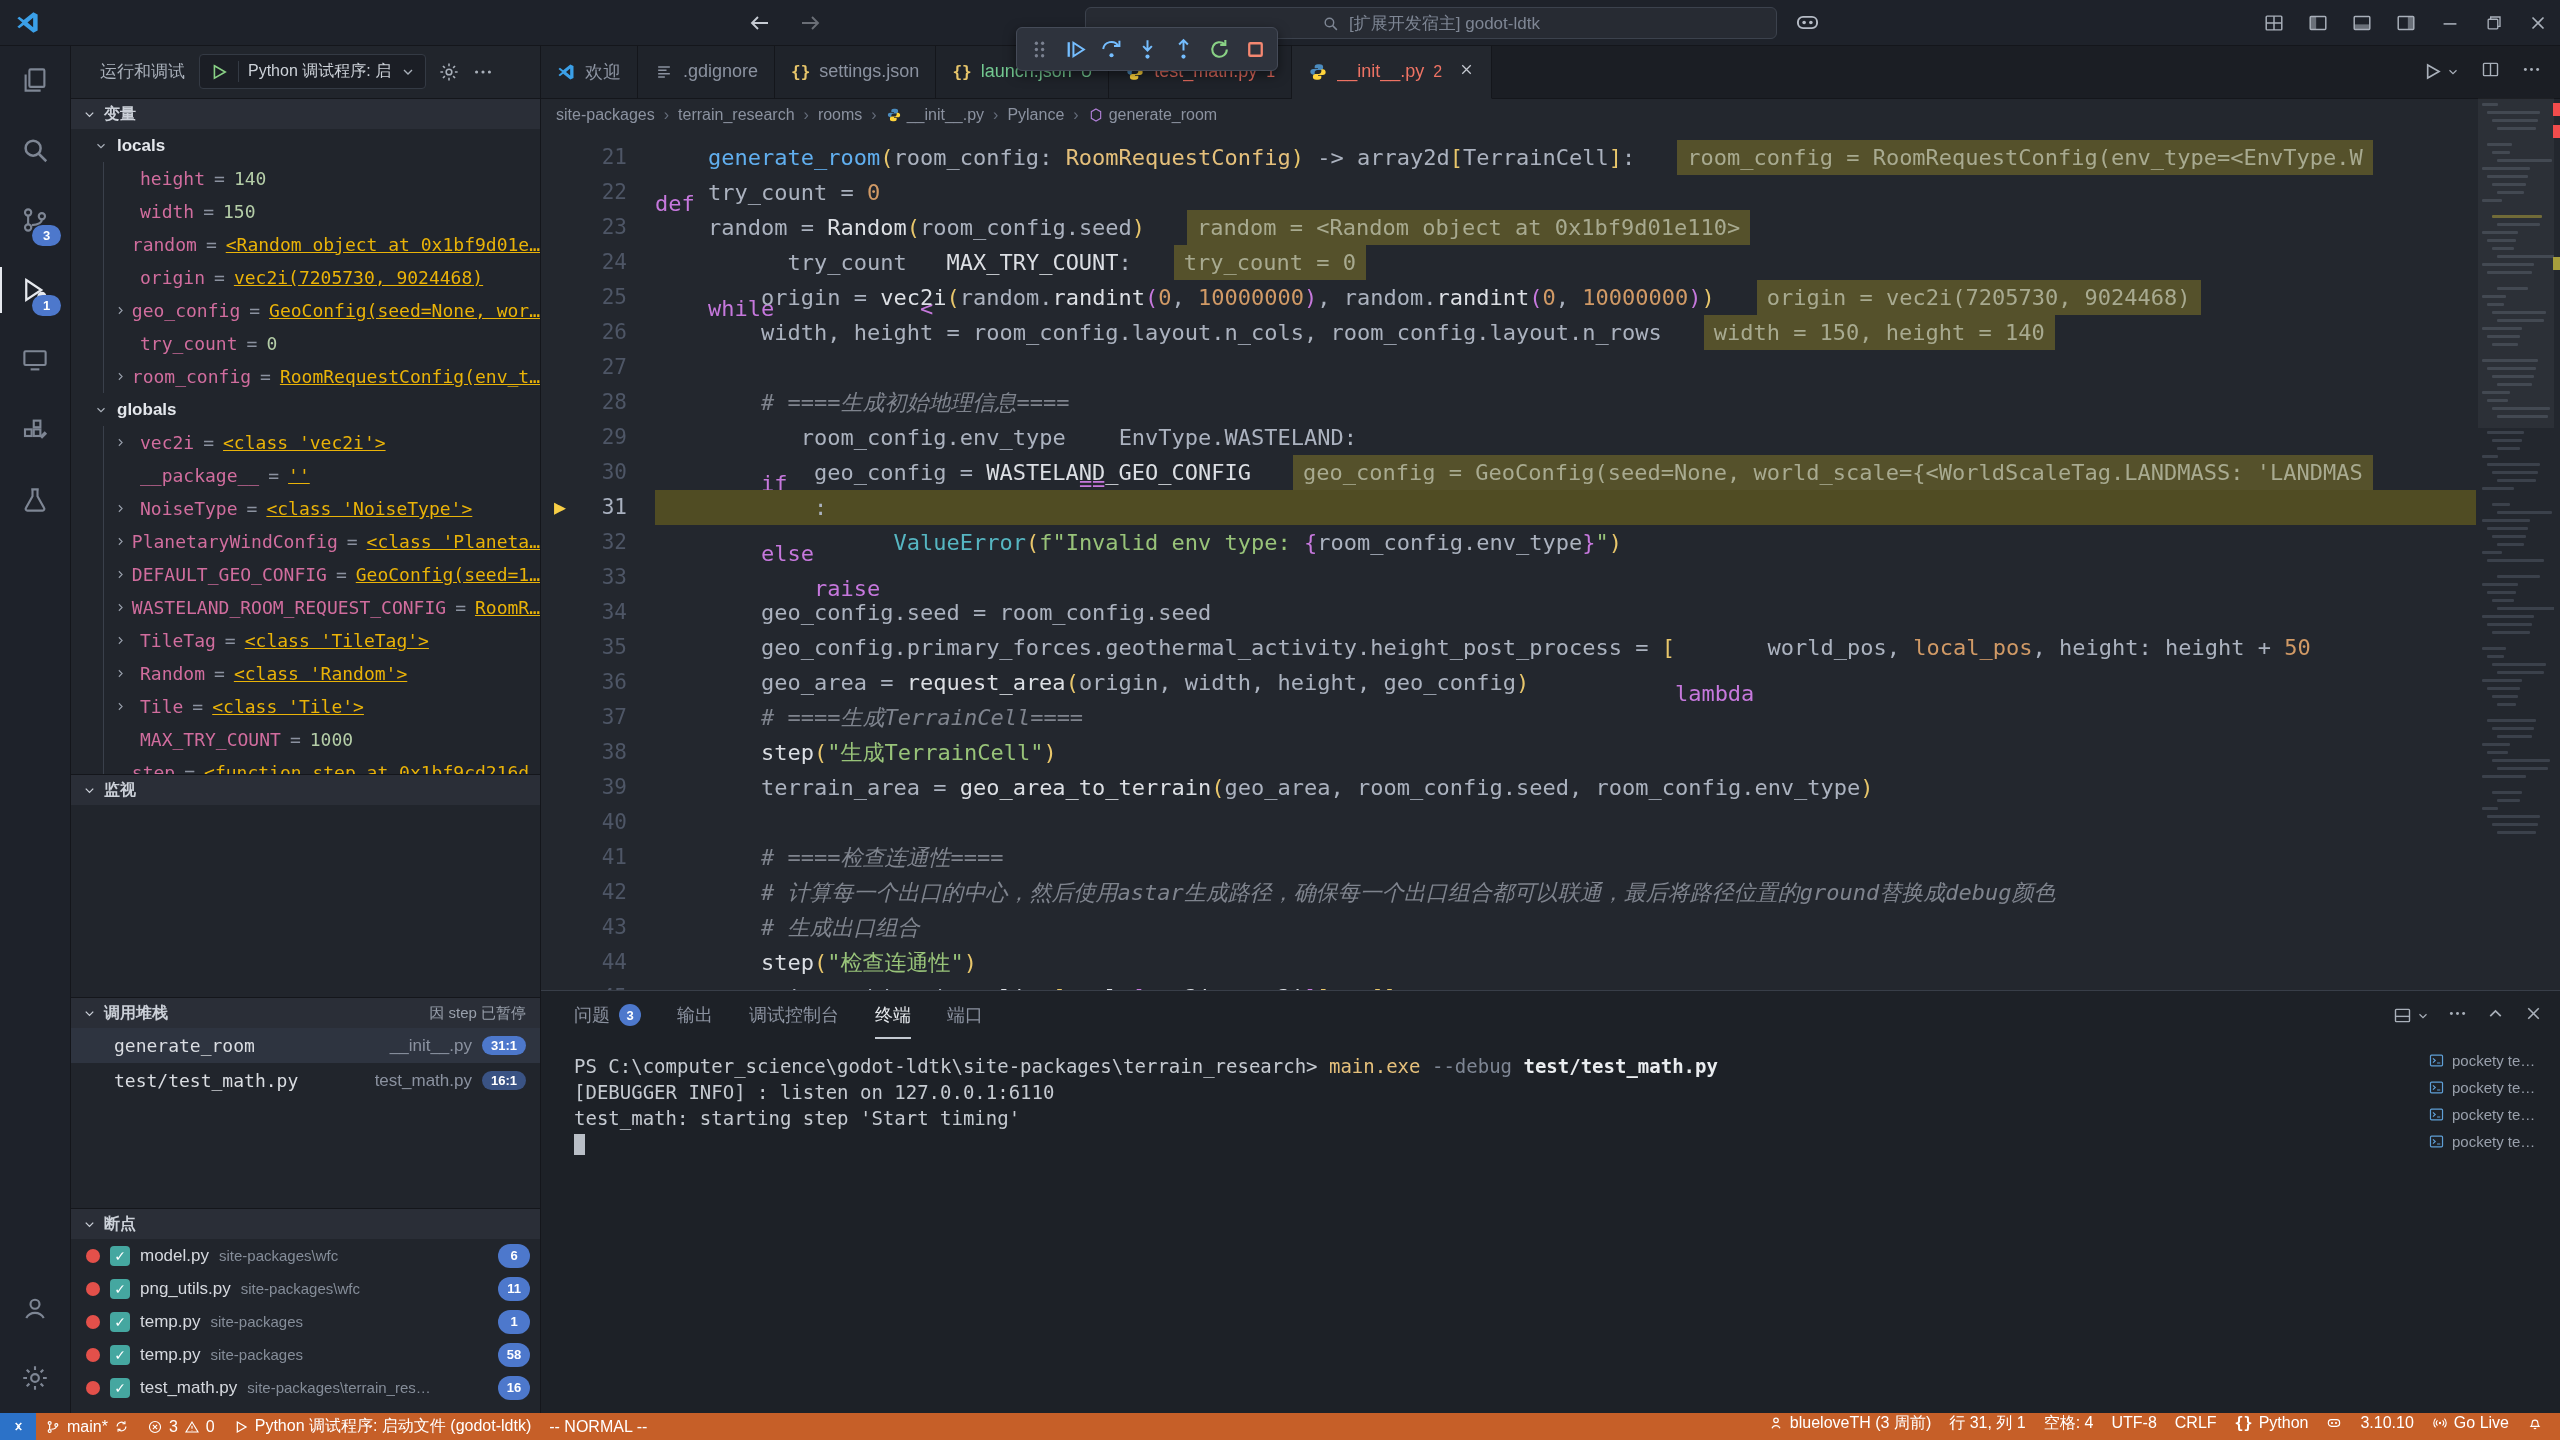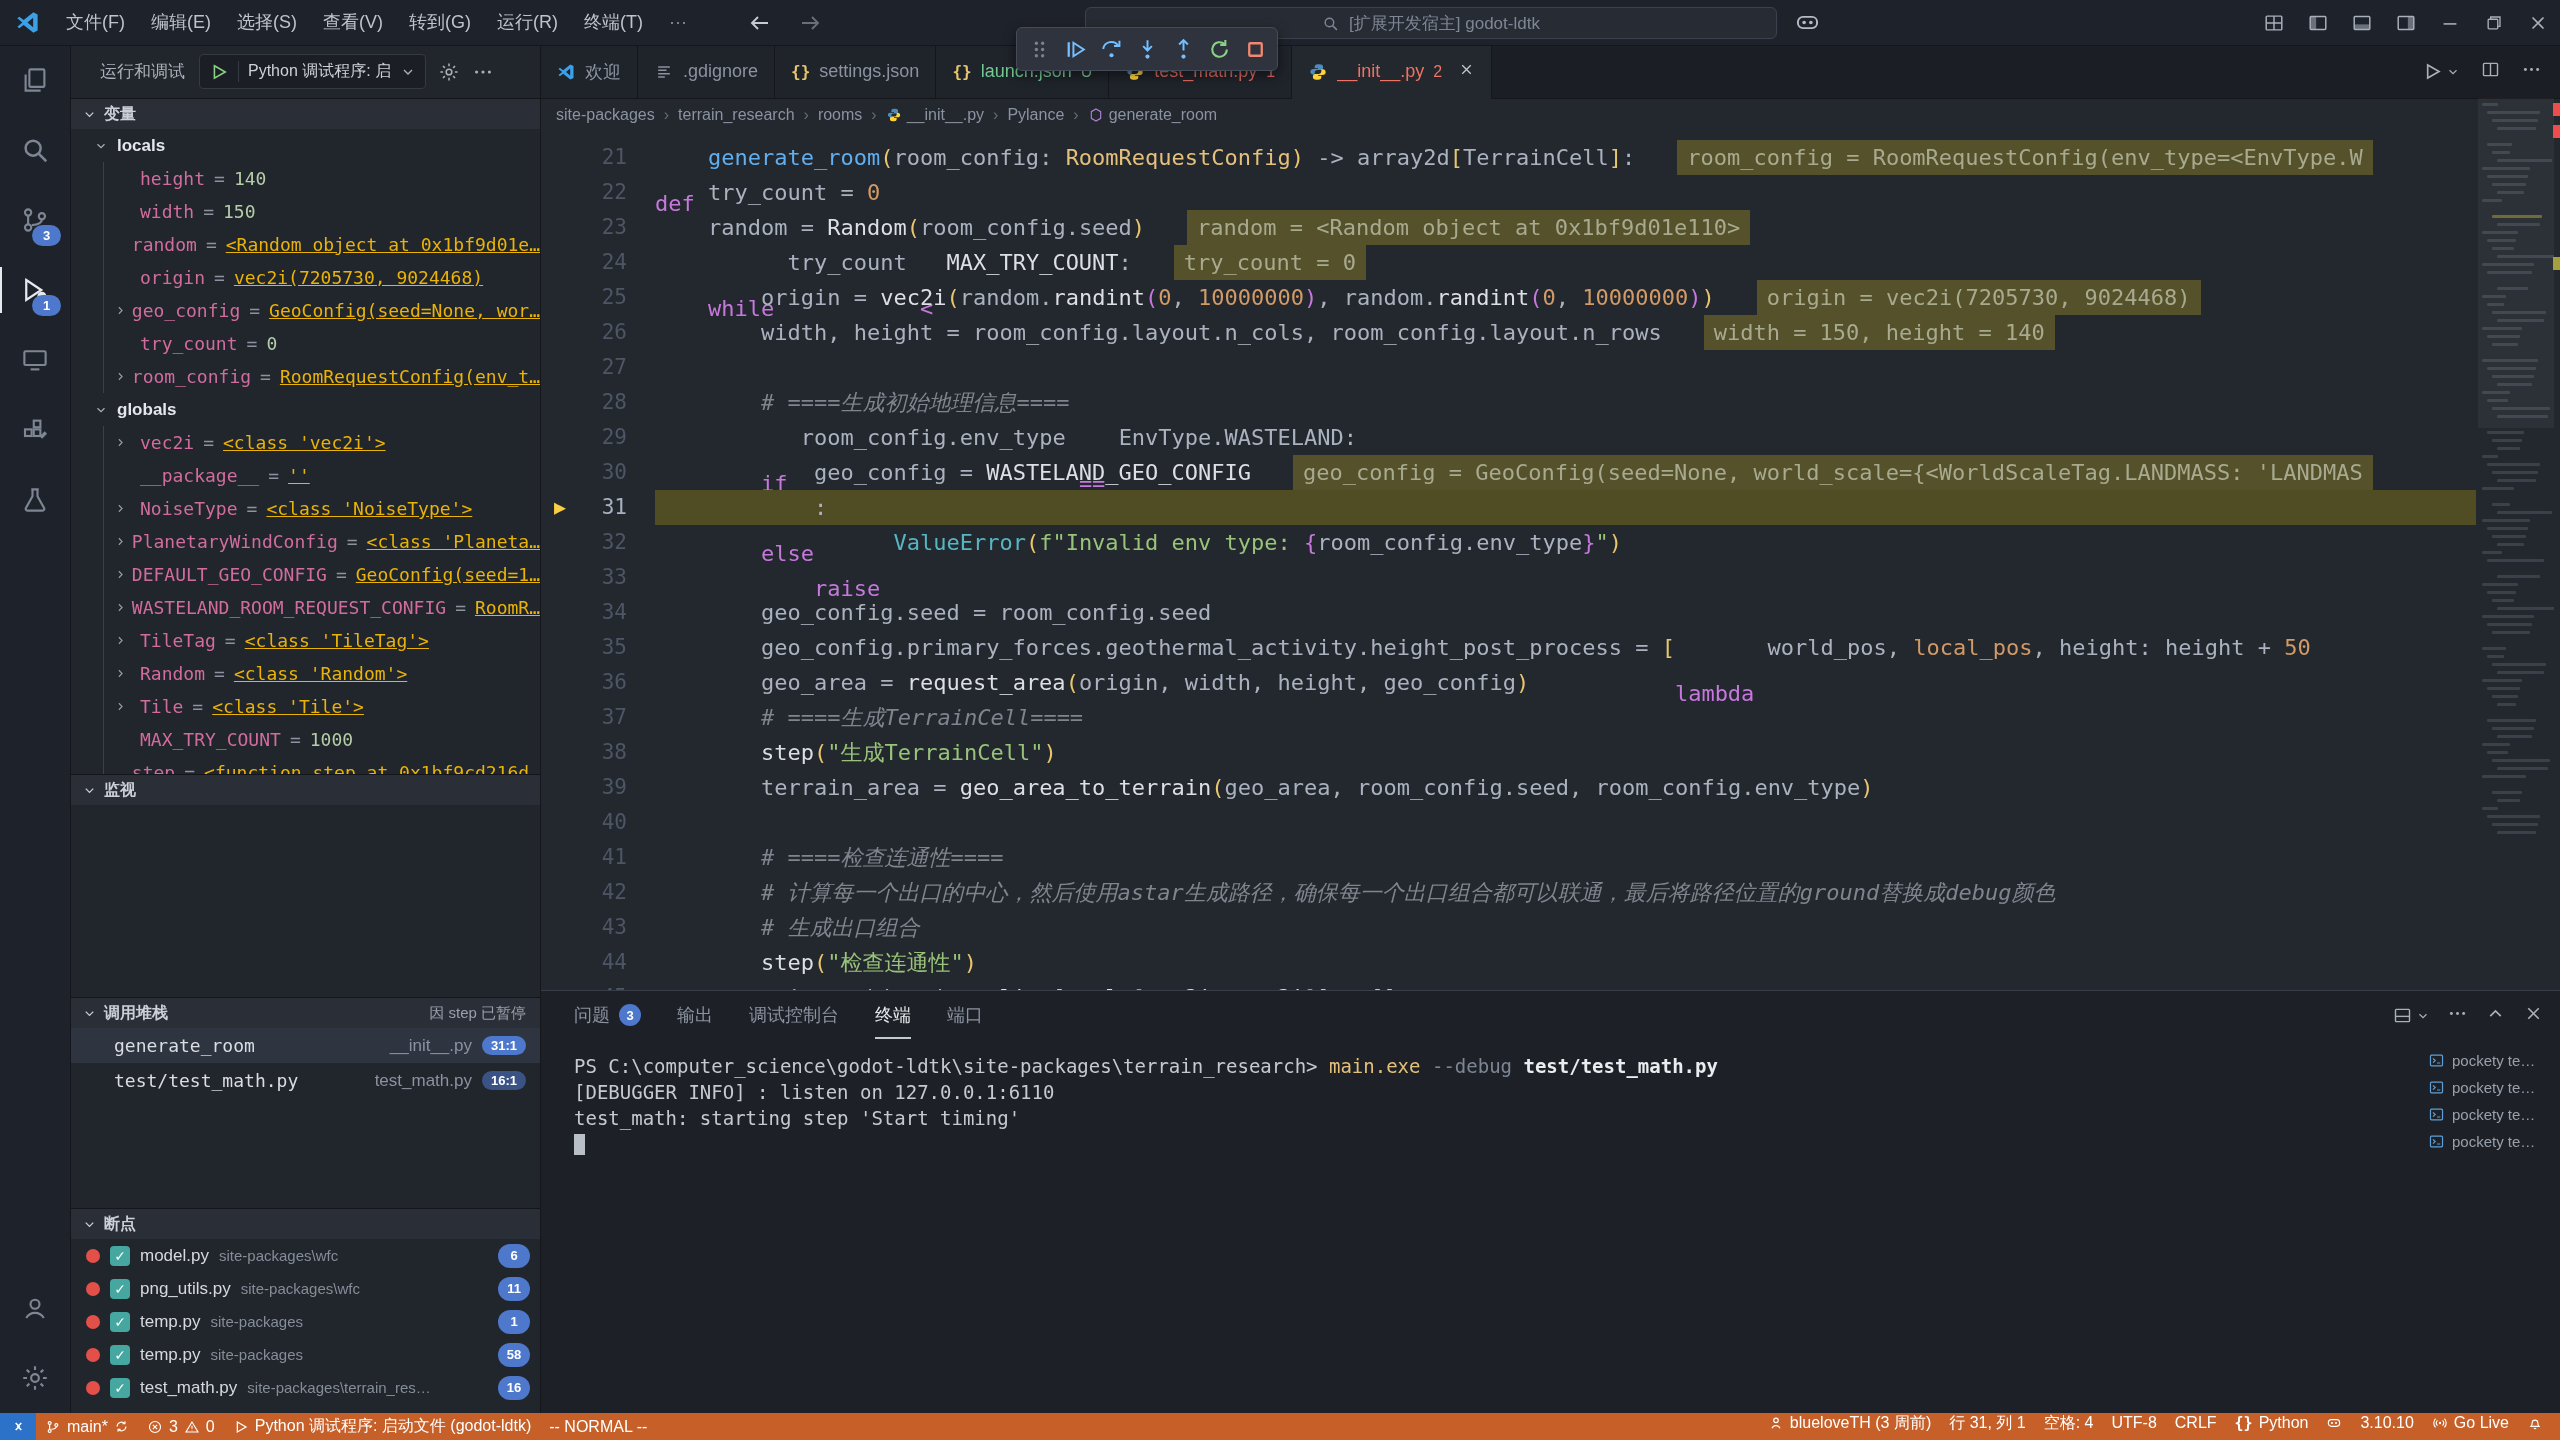--- a/index.html
+++ b/index.html
@@ -137,21 +137,20 @@
 <body>
 
 <div class="app">
 
   <div class="titlebar">
     <span class="vs-logo icon" style="width:27px;height:27px">
       <svg viewBox="0 0 24 24">
           <path fill="#3BA0E8" d="M17.2 2.9 21 4.8v14.4l-3.8 1.9-8.6-6.9-3.9 3-1.7-1.5L7.4 12 3 8.3 4.7 6.8l3.9 3 8.6-6.9zM17 7.8l-5 4.2 5 4.2V7.8z"></path>
         </svg>
     </span>
-    <span id="menus"><span class="menu-item">文件(F)</span><span class="menu-item">编辑(E)</span><span class="menu-item">选择(S)</span><span class="menu-item">查看(V)</span><span class="menu-item">转到(G)</span><span class="menu-item">运行(R)</span><span class="menu-item">终端(T)</span><span class="menu-item" style="color:#8B92A0">···</span></span>
     <div class="nav-arrows">
       <span class="icon" style="width:24px;height:24px;color:#C6CBD3" id="ic-back">
           <svg viewBox="0 0 24 24" fill="none" stroke="currentColor" stroke-width="1.9">
             <path d="M20 12H4M10 6l-6 6 6 6"></path>
           </svg>
         </span>
       <span class="icon fwd" style="width:24px;height:24px;color:#C6CBD3" id="ic-fwd">
           <svg viewBox="0 0 24 24" fill="none" stroke="currentColor" stroke-width="1.9">
             <path d="M4 12h16M14 6l6 6-6 6"></path>
           </svg>

